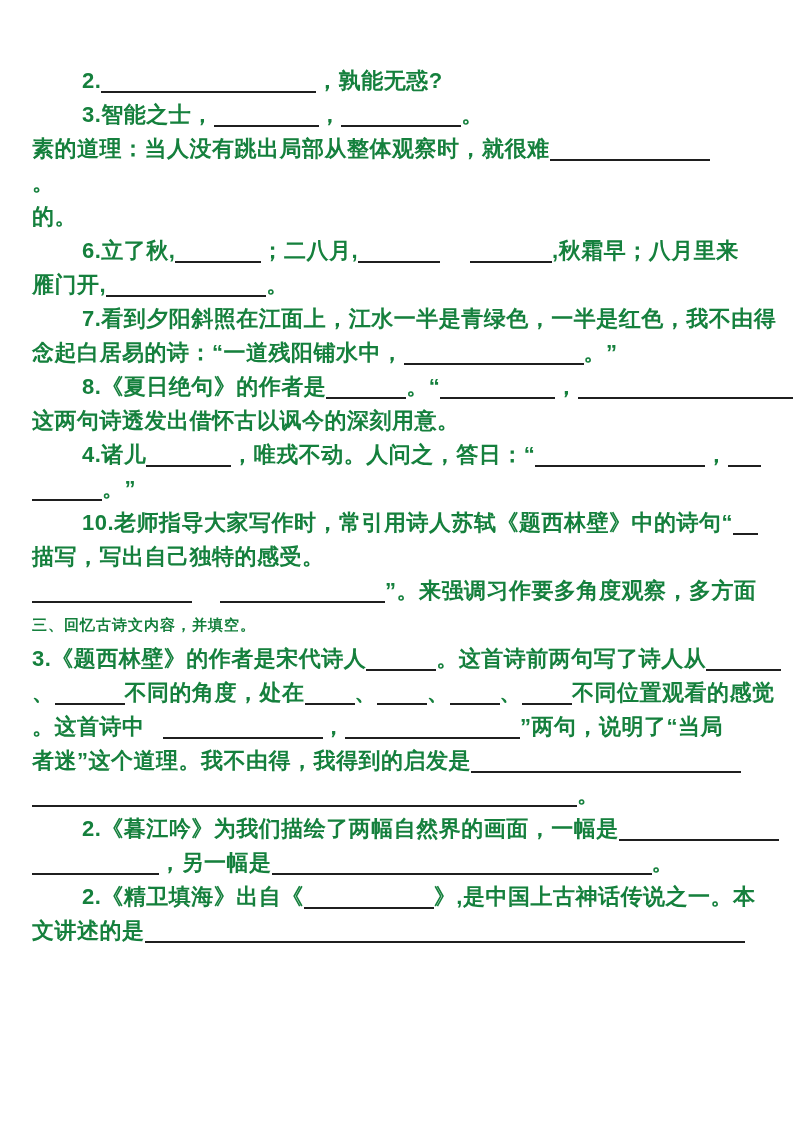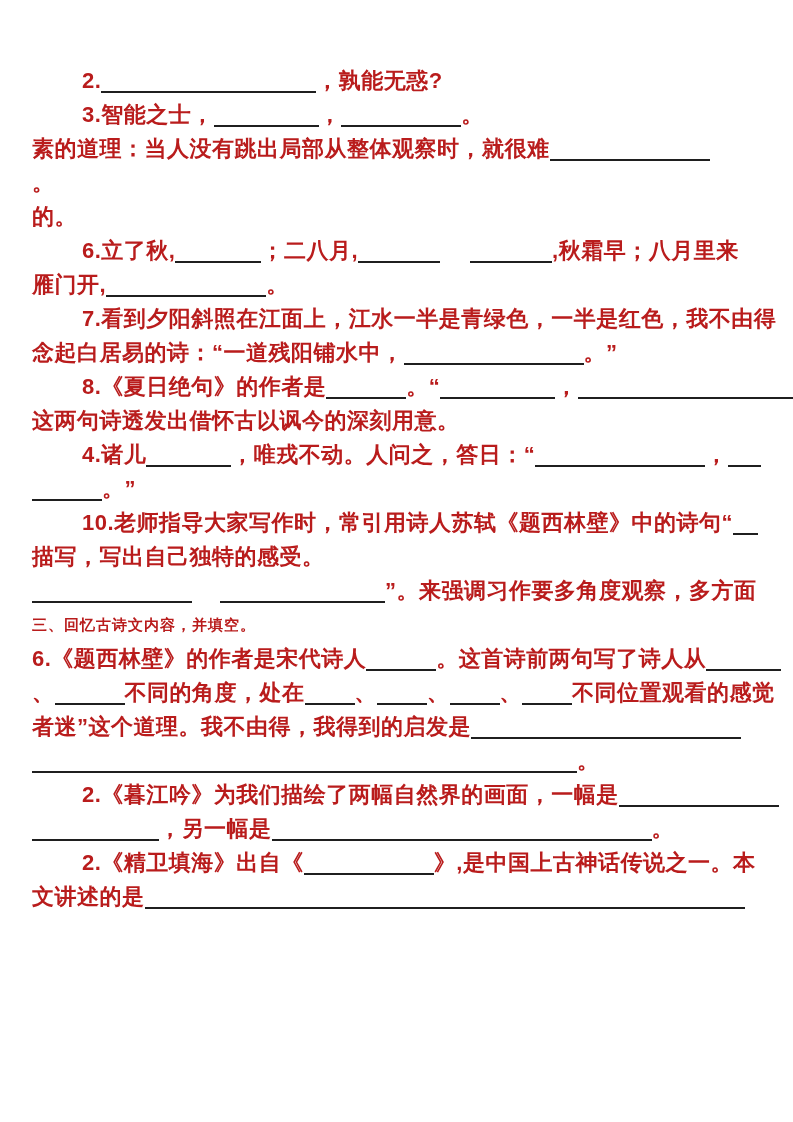--- a/index.html
+++ b/index.html
@@ -1,19 +1,19 @@
 <!DOCTYPE html>
 <html><head>
 <meta charset="utf-8">
 <style>
   html,body{margin:0;padding:0;background:#ffffff;}
   body{width:793px;height:1122px;overflow:hidden;}
   .page{
     position:relative;width:793px;height:1122px;background:#ffffff;
-    color:#b91c1c;
+    color:#15803d;
     font-family:"Liberation Sans","DejaVu Sans",sans-serif;
     font-weight:700;
   }
   .doc{position:absolute;left:32px;top:64px;width:745px;}
   .line{
     height:34px;line-height:34px;font-size:22px;
     white-space:nowrap;letter-spacing:0.5px;
   }
   .line.indent{padding-left:50px;}
   .line.heading{font-size:15px;letter-spacing:1px;}
@@ -41,22 +41,23 @@
       <div class="line indent"><span class="t">7.看到夕阳斜照在江面上，江水一半是青绿色，一半是红色，我不由得</span></div>
       <div class="line"><span class="t">念起白居易的诗：“一道残阳铺水中，</span><span class="blank" style="width: 180px;"></span><span class="t">。”</span></div>
       <div class="line indent"><span class="t">8.《夏日绝句》的作者是</span><span class="blank" style="width: 80px;"></span><span class="t">。“</span><span class="blank" style="width: 115px;"></span><span class="t">，</span><span class="blank" style="width: 225px;"></span></div>
       <div class="line"><span class="t">这两句诗透发出借怀古以讽今的深刻用意。</span></div>
       <div class="line indent"><span class="t">4.诸儿</span><span class="blank" style="width: 85px;"></span><span class="t">，唯戎不动。人问之，答日：“</span><span class="blank" style="width: 170px;"></span><span class="t">，</span><span class="blank" style="width: 33px;"></span></div>
       <div class="line"><span class="blank" style="width: 70px;"></span><span class="t">。”</span></div>
       <div class="line indent"><span class="t">10.老师指导大家写作时，常引用诗人苏轼《题西林壁》中的诗句“</span><span class="blank" style="width: 25px;"></span></div>
       <div class="line"><span class="t">描写，写出自己独特的感受。</span></div>
       <div class="line"><span class="blank" style="width: 160px;"></span><span class="gap" style="width: 28px;"></span><span class="blank" style="width: 165px;"></span><span class="t">”。来强调习作要多角度观察，多方面</span></div>
       <div class="line heading"><span class="t">三、回忆古诗文内容，并填空。</span></div>
-      <div class="line"><span class="t">6.《题西林壁》的作者是宋代诗人</span><span class="blank" style="width: 70px;"></span><span class="t">。这首诗前两句写了诗人从</span><span class="blank" style="width: 75px;"></span></div>
+      <div class="line"><span class="t">3.《题西林壁》的作者是宋代诗人</span><span class="blank" style="width: 70px;"></span><span class="t">。这首诗前两句写了诗人从</span><span class="blank" style="width: 75px;"></span></div>
       <div class="line"><span class="t">、</span><span class="blank" style="width: 70px;"></span><span class="t">不同的角度，处在</span><span class="blank" style="width: 50px;"></span><span class="t">、</span><span class="blank" style="width: 50px;"></span><span class="t">、</span><span class="blank" style="width: 50px;"></span><span class="t">、</span><span class="blank" style="width: 50px;"></span><span class="t">不同位置观看的感觉</span></div>
+      <div class="line"><span class="t">。这首诗中</span><span class="gap" style="width: 18px;"></span><span class="blank" style="width: 160px;"></span><span class="t">，</span><span class="blank" style="width: 175px;"></span><span class="t">”两句，说明了“当局</span></div>
       <div class="line"><span class="t">者迷”这个道理。我不由得，我得到的启发是</span><span class="blank" style="width: 270px;"></span></div>
       <div class="line"><span class="blank" style="width: 545px;"></span><span class="t">。</span></div>
       <div class="line indent"><span class="t">2.《暮江吟》为我们描绘了两幅自然界的画面，一幅是</span><span class="blank" style="width: 160px;"></span></div>
       <div class="line"><span class="blank" style="width: 127px;"></span><span class="t">，另一幅是</span><span class="blank" style="width: 380px;"></span><span class="t">。</span></div>
       <div class="line indent"><span class="t">2.《精卫填海》出自《</span><span class="blank" style="width: 130px;"></span><span class="t">》,是中国上古神话传说之一。本</span></div>
       <div class="line"><span class="t">文讲述的是</span><span class="blank" style="width: 600px;"></span></div>
     </div>
 </div>
 
 </body></html>

